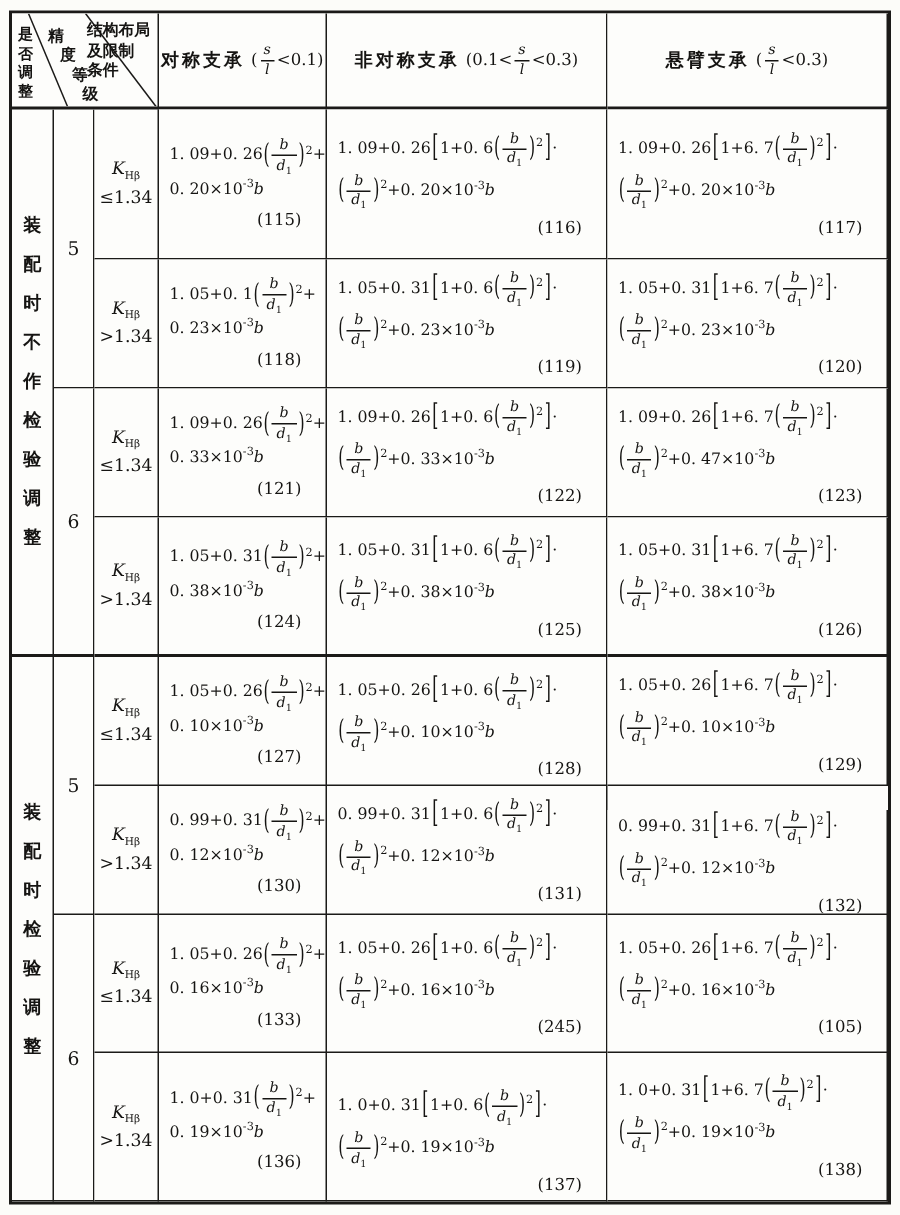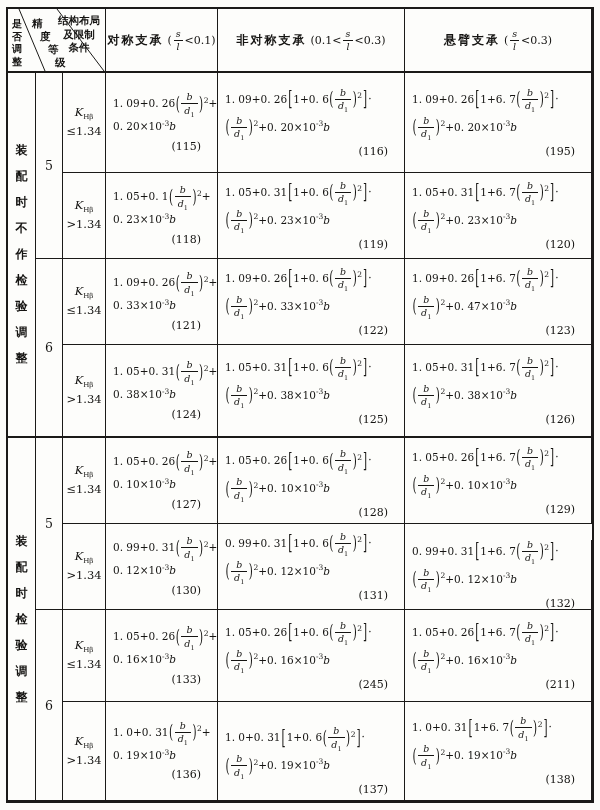--- a/index.html
+++ b/index.html
@@ -21,21 +21,21 @@
   .diag svg{position:absolute;left:0;top:0;}
   .vlabel-sm{position:absolute;left:4px;top:9px;display:flex;flex-direction:column;gap:1px;
      font-family:"DejaVu Sans",sans-serif;font-size:10px;font-weight:bold;line-height:1.15;}
   .diag-mid{position:absolute;left:0;top:0;width:100%;height:100%;
      font-family:"DejaVu Sans",sans-serif;font-size:10.5px;font-weight:bold;}
   .diag-mid span{position:absolute;}
   .diag-mid span:nth-child(1){left:24px;top:8px;}
   .diag-mid span:nth-child(2){left:32px;top:21px;}
   .diag-mid span:nth-child(3){left:40px;top:34px;}
   .diag-mid span:nth-child(4){left:47px;top:47px;}
-  .diag-cond{position:absolute;right:5px;top:5px;text-align:center;
+  .diag-cond{position:absolute;right:5px;top:5px;text-align:left;
      font-family:"DejaVu Sans",sans-serif;font-size:10.5px;font-weight:bold;line-height:1.3;}
   
   .hc{grid-row:1;flex-direction:row;gap:4px;}
   .ht{font-family:"DejaVu Sans",sans-serif;font-size:12px;font-weight:bold;letter-spacing:2px;}
   .hcond{font-size:11px;}
   
   .side{grid-column:1;flex-direction:column;justify-content:center;gap:9px;
      font-family:"DejaVu Sans",sans-serif;font-size:12px;font-weight:bold;}
   .grade{grid-column:2;font-size:12.5px;}
   .kc{grid-column:3;flex-direction:column;justify-content:center;font-size:11.5px;line-height:1.5;}
@@ -143,21 +143,21 @@
       </div>
       <div class="c fcell" style="grid-area: 2 / 6;">
         <div class="ln">1. 09+0. 26<span class="tb">[</span>1+6. 7<span style="white-space: nowrap;"><span class="tp">(</span><span class="fr">
               <span class="nm">b</span>
               <span class="dn">d<sub>1</sub></span>
             </span><span class="tp">)</span><sup>2</sup></span><span class="tb">]</span>·</div>
         <div class="ln"><span style="white-space: nowrap;"><span class="tp">(</span><span class="fr">
               <span class="nm">b</span>
               <span class="dn">d<sub>1</sub></span>
             </span><span class="tp">)</span><sup>2</sup></span>+0. 20×10<sup>-3</sup><span class="it">b</span></div>
-        <div class="eq">(195)</div>
+        <div class="eq">(117)</div>
       </div>
       <div class="c kc" style="grid-area: 3 / 3;">
         <div><span class="it">K</span><sub>Hβ</sub></div>
         <div>&gt;1.34</div>
       </div>
       <div class="c fcell" style="grid-area: 3 / 4;">
         <div class="ln">1. 05+0. 1<span style="white-space: nowrap;"><span class="tp">(</span><span class="fr">
               <span class="nm">b</span>
               <span class="dn">d<sub>1</sub></span>
             </span><span class="tp">)</span><sup>2</sup></span>+</div>
@@ -358,21 +358,21 @@
       </div>
       <div class="c fcell" style="grid-area: 8 / 6;">
         <div class="ln">1. 05+0. 26<span class="tb">[</span>1+6. 7<span style="white-space: nowrap;"><span class="tp">(</span><span class="fr">
               <span class="nm">b</span>
               <span class="dn">d<sub>1</sub></span>
             </span><span class="tp">)</span><sup>2</sup></span><span class="tb">]</span>·</div>
         <div class="ln"><span style="white-space: nowrap;"><span class="tp">(</span><span class="fr">
               <span class="nm">b</span>
               <span class="dn">d<sub>1</sub></span>
             </span><span class="tp">)</span><sup>2</sup></span>+0. 16×10<sup>-3</sup><span class="it">b</span></div>
-        <div class="eq">(211)</div>
+        <div class="eq">(105)</div>
       </div>
       <div class="c kc" style="grid-area: 9 / 3;">
         <div><span class="it">K</span><sub>Hβ</sub></div>
         <div>&gt;1.34</div>
       </div>
       <div class="c fcell" style="grid-area: 9 / 4;">
         <div class="ln">1. 0+0. 31<span style="white-space: nowrap;"><span class="tp">(</span><span class="fr">
               <span class="nm">b</span>
               <span class="dn">d<sub>1</sub></span>
             </span><span class="tp">)</span><sup>2</sup></span>+</div>

